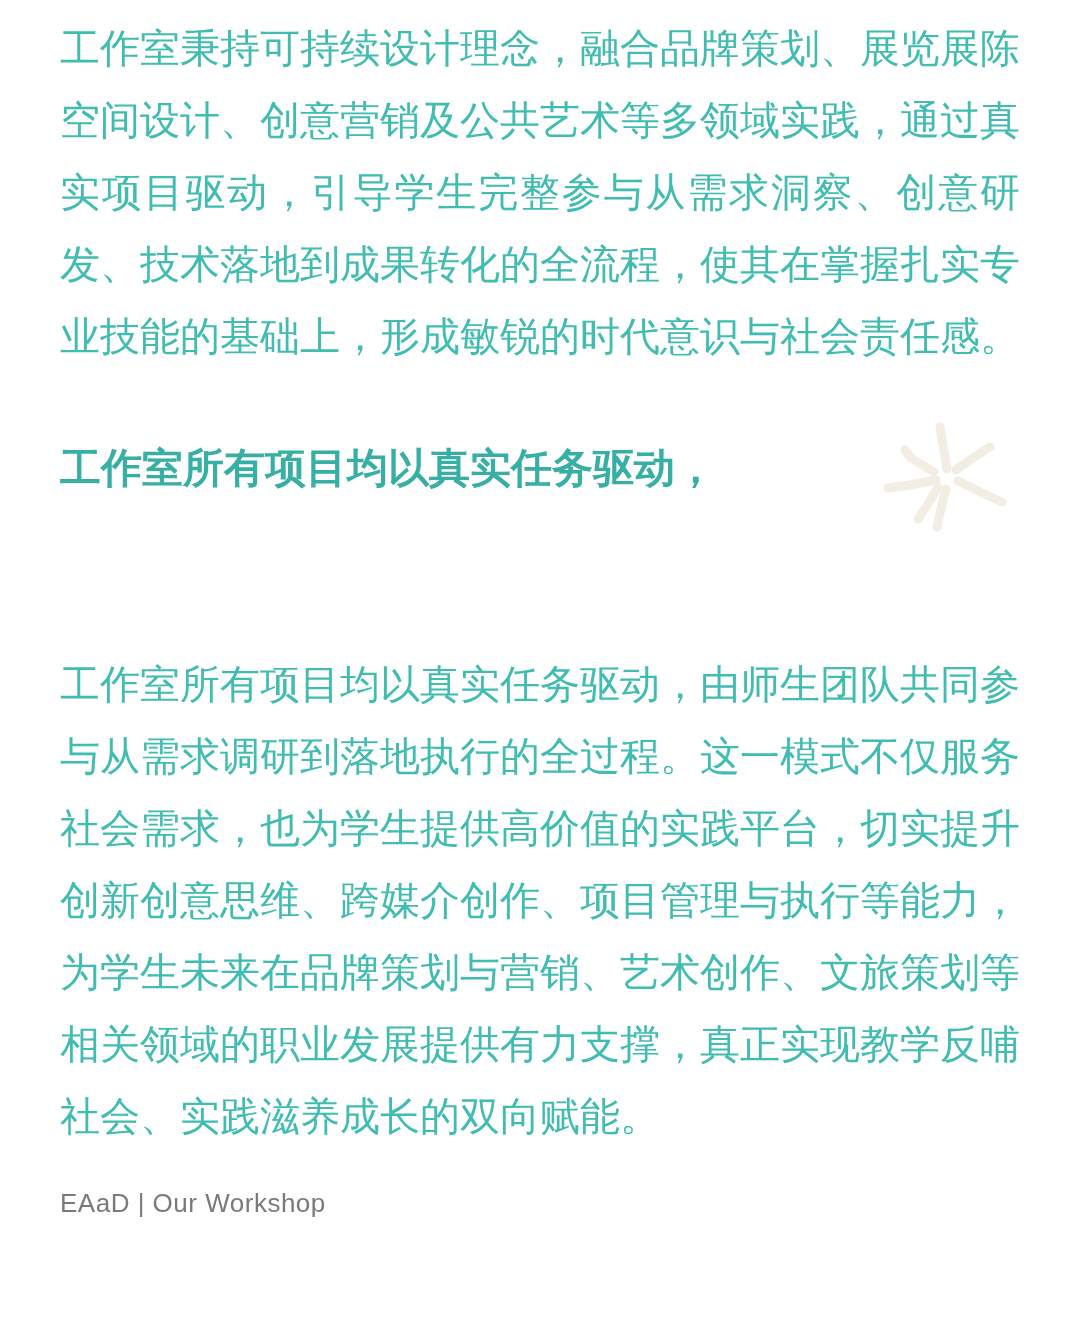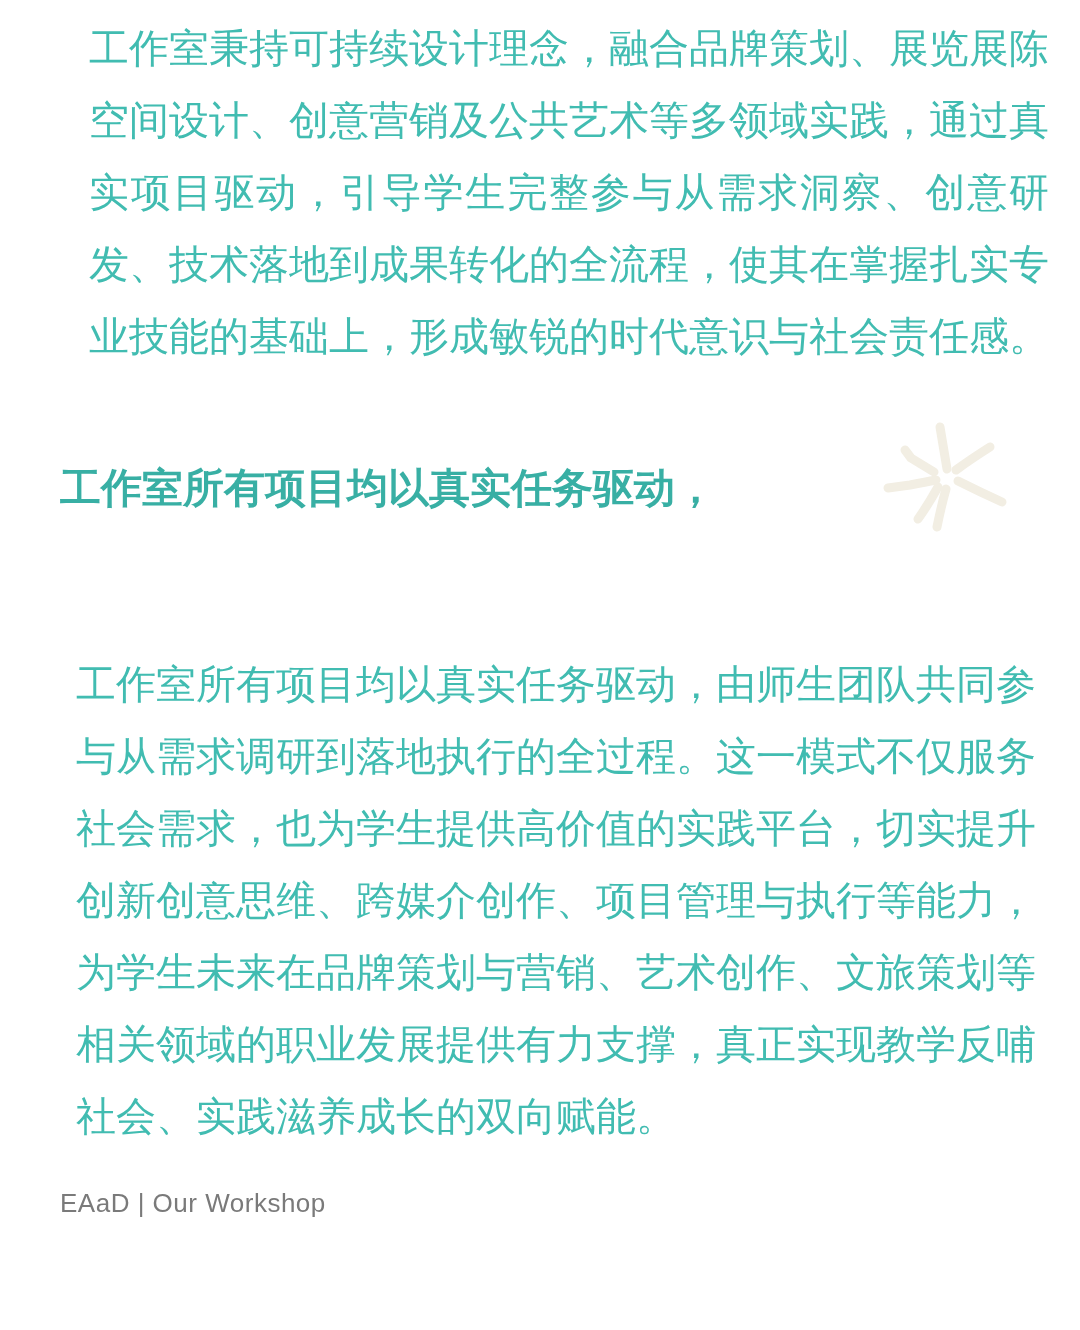--- a/index.html
+++ b/index.html
@@ -24,26 +24,26 @@
     left: 60px;
     width: 960px;
     font-size: 40px;
     line-height: 72px;
     font-weight: 300;
     color: var(--body-text);
     text-align: justify;
     text-justify: inter-character;
     letter-spacing: 0;
   }
-  .para-top { top: 12px; margin-left: 29px; }
-  .para-bottom { top: 648px; margin-left: 16px; }
+  .para-top { top: 12px; }
+  .para-bottom { top: 648px; }
   .heading {
     position: absolute;
     left: 60px;
-    top: 450px;
+    top: 430px;
     width: 1000px;
     font-size: 41px;
     line-height: 76px;
     font-weight: 800;
     color: var(--heading-text);
     letter-spacing: 0;
   }
   .star {
     position: absolute;
     left: 870px;

